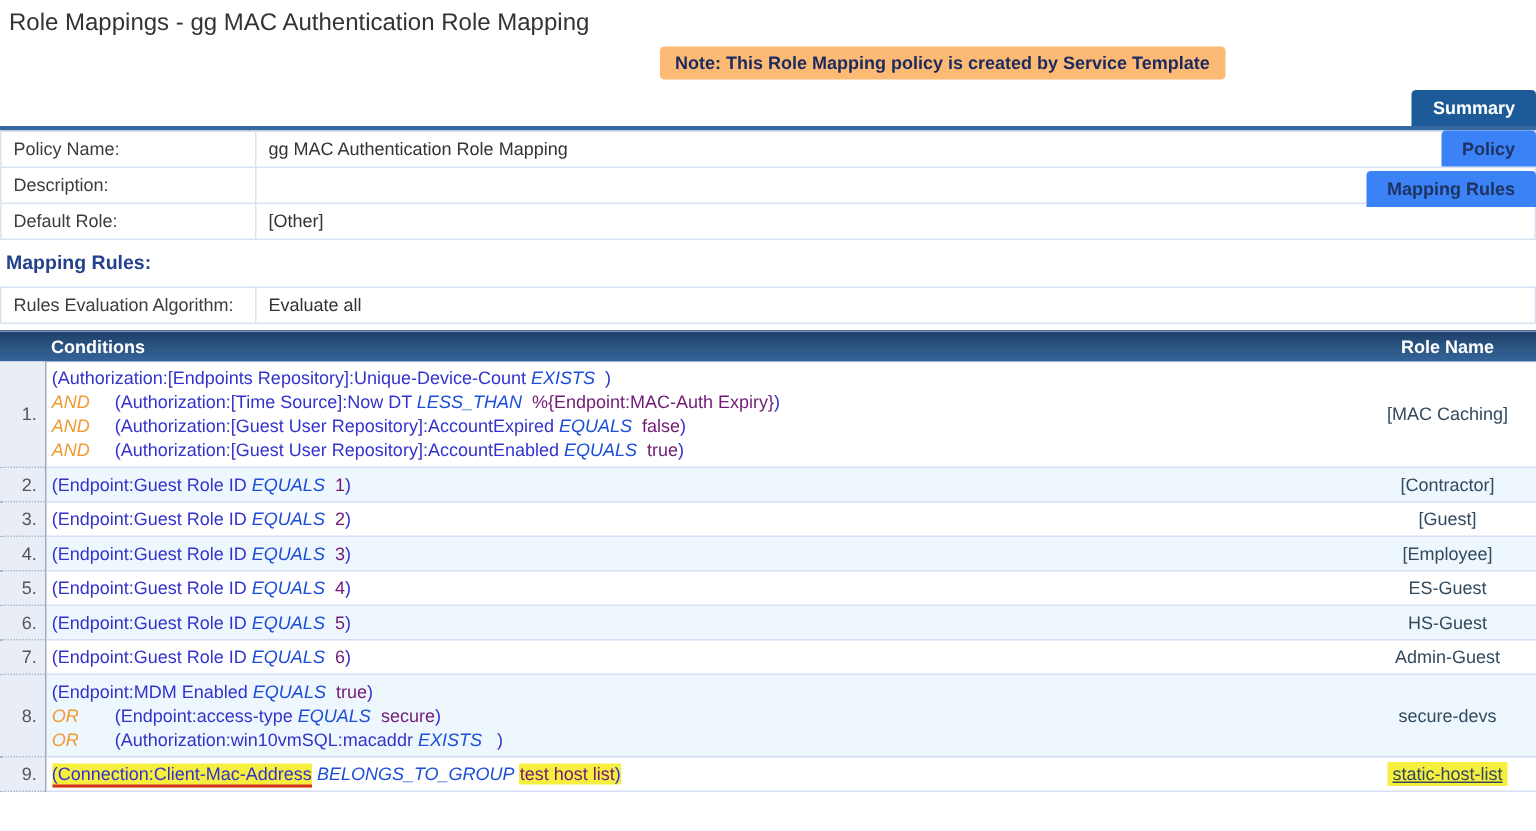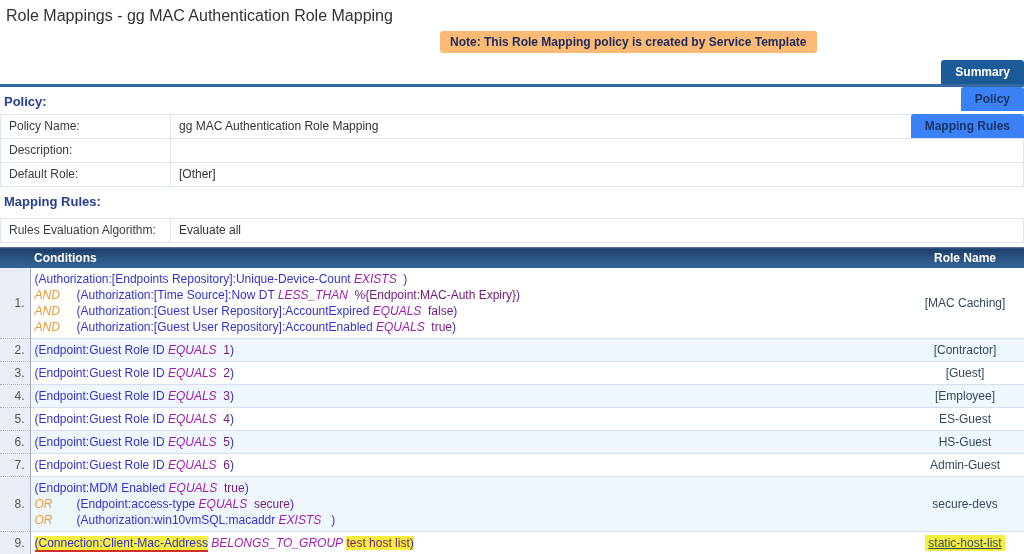--- a/index.html
+++ b/index.html
@@ -33,21 +33,21 @@
   .rules thead th.role-h{text-align:center;}
   .rules td{border-bottom:1px solid #d6def6;vertical-align:middle;}
   .rules td.num{background:#e9eef6;border-right:1px solid #9fadc4;border-bottom:1px dotted #a9b7cc;
         text-align:right;padding:2px 5px 2px 0;color:#555;}
   .rules td.cond{padding:3px 4px;}
   .rules td.role{text-align:center;color:#334a5e;padding:2px 4px;}
   .rules tr.alt td.cond,.rules tr.alt td.role{background:#eef7fd;}
 
   .cond-line{line-height:16px;white-space:pre-wrap;}
   .attr{color:#3333cc;}
-  .op{color:#a21caf;font-style:italic;}
+  .op{color:#1d4ed8;font-style:italic;}
   .val{color:#701a75;}
   .sp{color:#333;}
   .prefix{display:inline-block;width:42px;font-style:italic;color:#ef9a32;}
   .hl{background:#f7ef3f;}
   .redline{border-bottom:2px solid #d03226;}
   td.role .hl{padding:1px 3px;text-decoration:underline;}
 </style>
 </head>
 <body>
 
@@ -57,21 +57,20 @@
 
   <div class="note">Note: This Role Mapping policy is created by Service Template</div>
 
   <div class="tabbar" id="tabbar">
       <div class="tab active">Summary</div>
       <div class="tab">Policy</div>
       <div class="tab">Mapping Rules</div>
     </div>
   <div class="tab-divider"></div>
 
-  <h2 class="section">Policy:</h2>
 
   <table class="kv">
     <colgroup>
         <col style="width:170px">
         <col>
       </colgroup>
     <tbody id="policy-body">
         <tr>
           <td class="kv-label">Policy Name:</td>
           <td class="kv-value">gg MAC Authentication Role Mapping</td>

